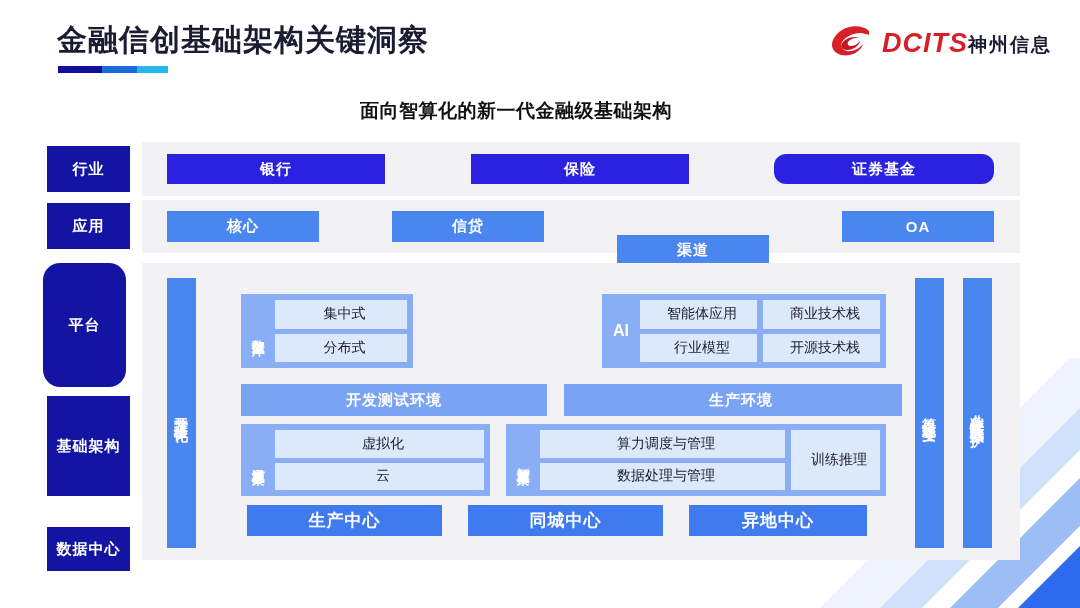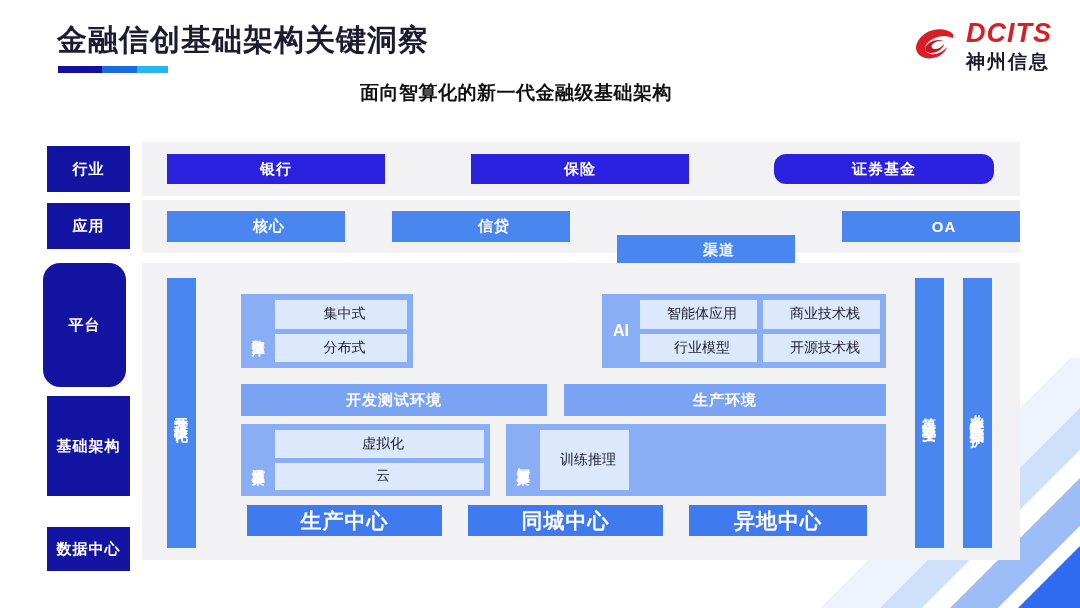--- a/index.html
+++ b/index.html
@@ -29,44 +29,44 @@
     white-space:nowrap;
   }
   .title-rule{position:absolute;left:58px;top:66px;height:7px;width:110px;display:flex;}
   .title-rule span{display:block;height:100%;}
   .tr1{width:40%;background:#130f9e;}
   .tr2{width:32%;background:#1a6ae0;}
   .tr3{width:28%;background:#27b6ef;}
 
   .logo{position:absolute;right:28px;top:20px;display:flex;align-items:center;gap:8px;}
   .logo-mark{width:46px;height:46px;position:relative;flex:0 0 auto;}
-  .logo-text{display:flex;flex-direction:column;line-height:1;}
+  .logo-text{display:flex;flex-direction:row;line-height:1;}
   .logo-en{font-size:27px;font-weight:bold;color:#d81f28;letter-spacing:1px;font-style:italic;}
   .logo-cn{font-size:19px;font-weight:bold;color:#1b1b32;letter-spacing:2px;margin-top:5px;}
 
   .subtitle{
-    position:absolute;left:0;top:80px;width:1032px;text-align:center;
+    position:absolute;left:0;top:98px;width:1032px;text-align:center;
     font-size:19px;font-weight:bold;color:#111;letter-spacing:.5px;
   }
 
   
   .navy{
     position:absolute;background:#1414a3;color:#fff;
     display:flex;align-items:center;justify-content:center;
     font-size:15px;font-weight:bold;letter-spacing:1px;
   }
   .band{position:absolute;background:#f2f2f4;}
 
   .pill{
     position:absolute;display:flex;align-items:center;justify-content:center;
     color:#fff;font-weight:bold;letter-spacing:1px;
   }
   .ind{background:#2a22e0;font-size:15px;}
-  .app{background:#4a86f0;font-size:15px;padding-left:26px;}
-  .dc{background:#3f7bee;font-size:21px;}
+  .app{background:#4a86f0;font-size:15px;}
+  .dc{background:#3f7bee;font-size:17px;}
   .env{background:#7ba3f3;font-size:15px;}
 
   .vbar{
     position:absolute;background:#4a86f0;color:#fff;
     font-size:14px;font-weight:bold;letter-spacing:2px;
     display:flex;align-items:center;justify-content:center;
     writing-mode:vertical-rl;text-orientation:upright;
     line-height:1.15;
   }
 
@@ -208,38 +208,46 @@
       <span class="group-row">
         <span class="cell">行业模型</span>
         <span class="cell">开源技术栈</span>
       </span>
     </span>
   </div>
 
   <div class="pill env" style="left:241px;top:384px;width:306px;height:32px;">
     <span>开发测试环境</span>
   </div>
-  <div class="pill env" style="left:564px;top:384px;width:322px;height:32px;">
+  <div class="pill env" style="left:564px;top:384px;width:322px;height:32px;padding-left:16px;">
     <span>生产环境</span>
   </div>
 
   <div class="group" style="left:241px;top:424px;width:249px;height:72px;">
     <span class="group-label">通算框架</span>
     <span class="group-body">
       <span class="group-row">
         <span class="cell">虚拟化</span>
       </span>
       <span class="group-row">
         <span class="cell">云</span>
       </span>
     </span>
   </div>
 
   <div class="group" style="left:506px;top:424px;width:380px;height:72px;">
     <span class="group-label">智算框架</span>
+    <span class="group-body">
+      <span class="group-row">
+        <span class="cell">算力调度与管理</span>
+      </span>
+      <span class="group-row">
+        <span class="cell">数据处理与管理</span>
+      </span>
+    </span>
     <span class="group-side">
       <span class="cell side">
         <span>训练</span>
         <span>推理</span>
       </span>
     </span>
   </div>
 
   <div class="pill dc" style="left:247px;top:505px;width:195px;height:31px;">
     <span>生产中心</span>

